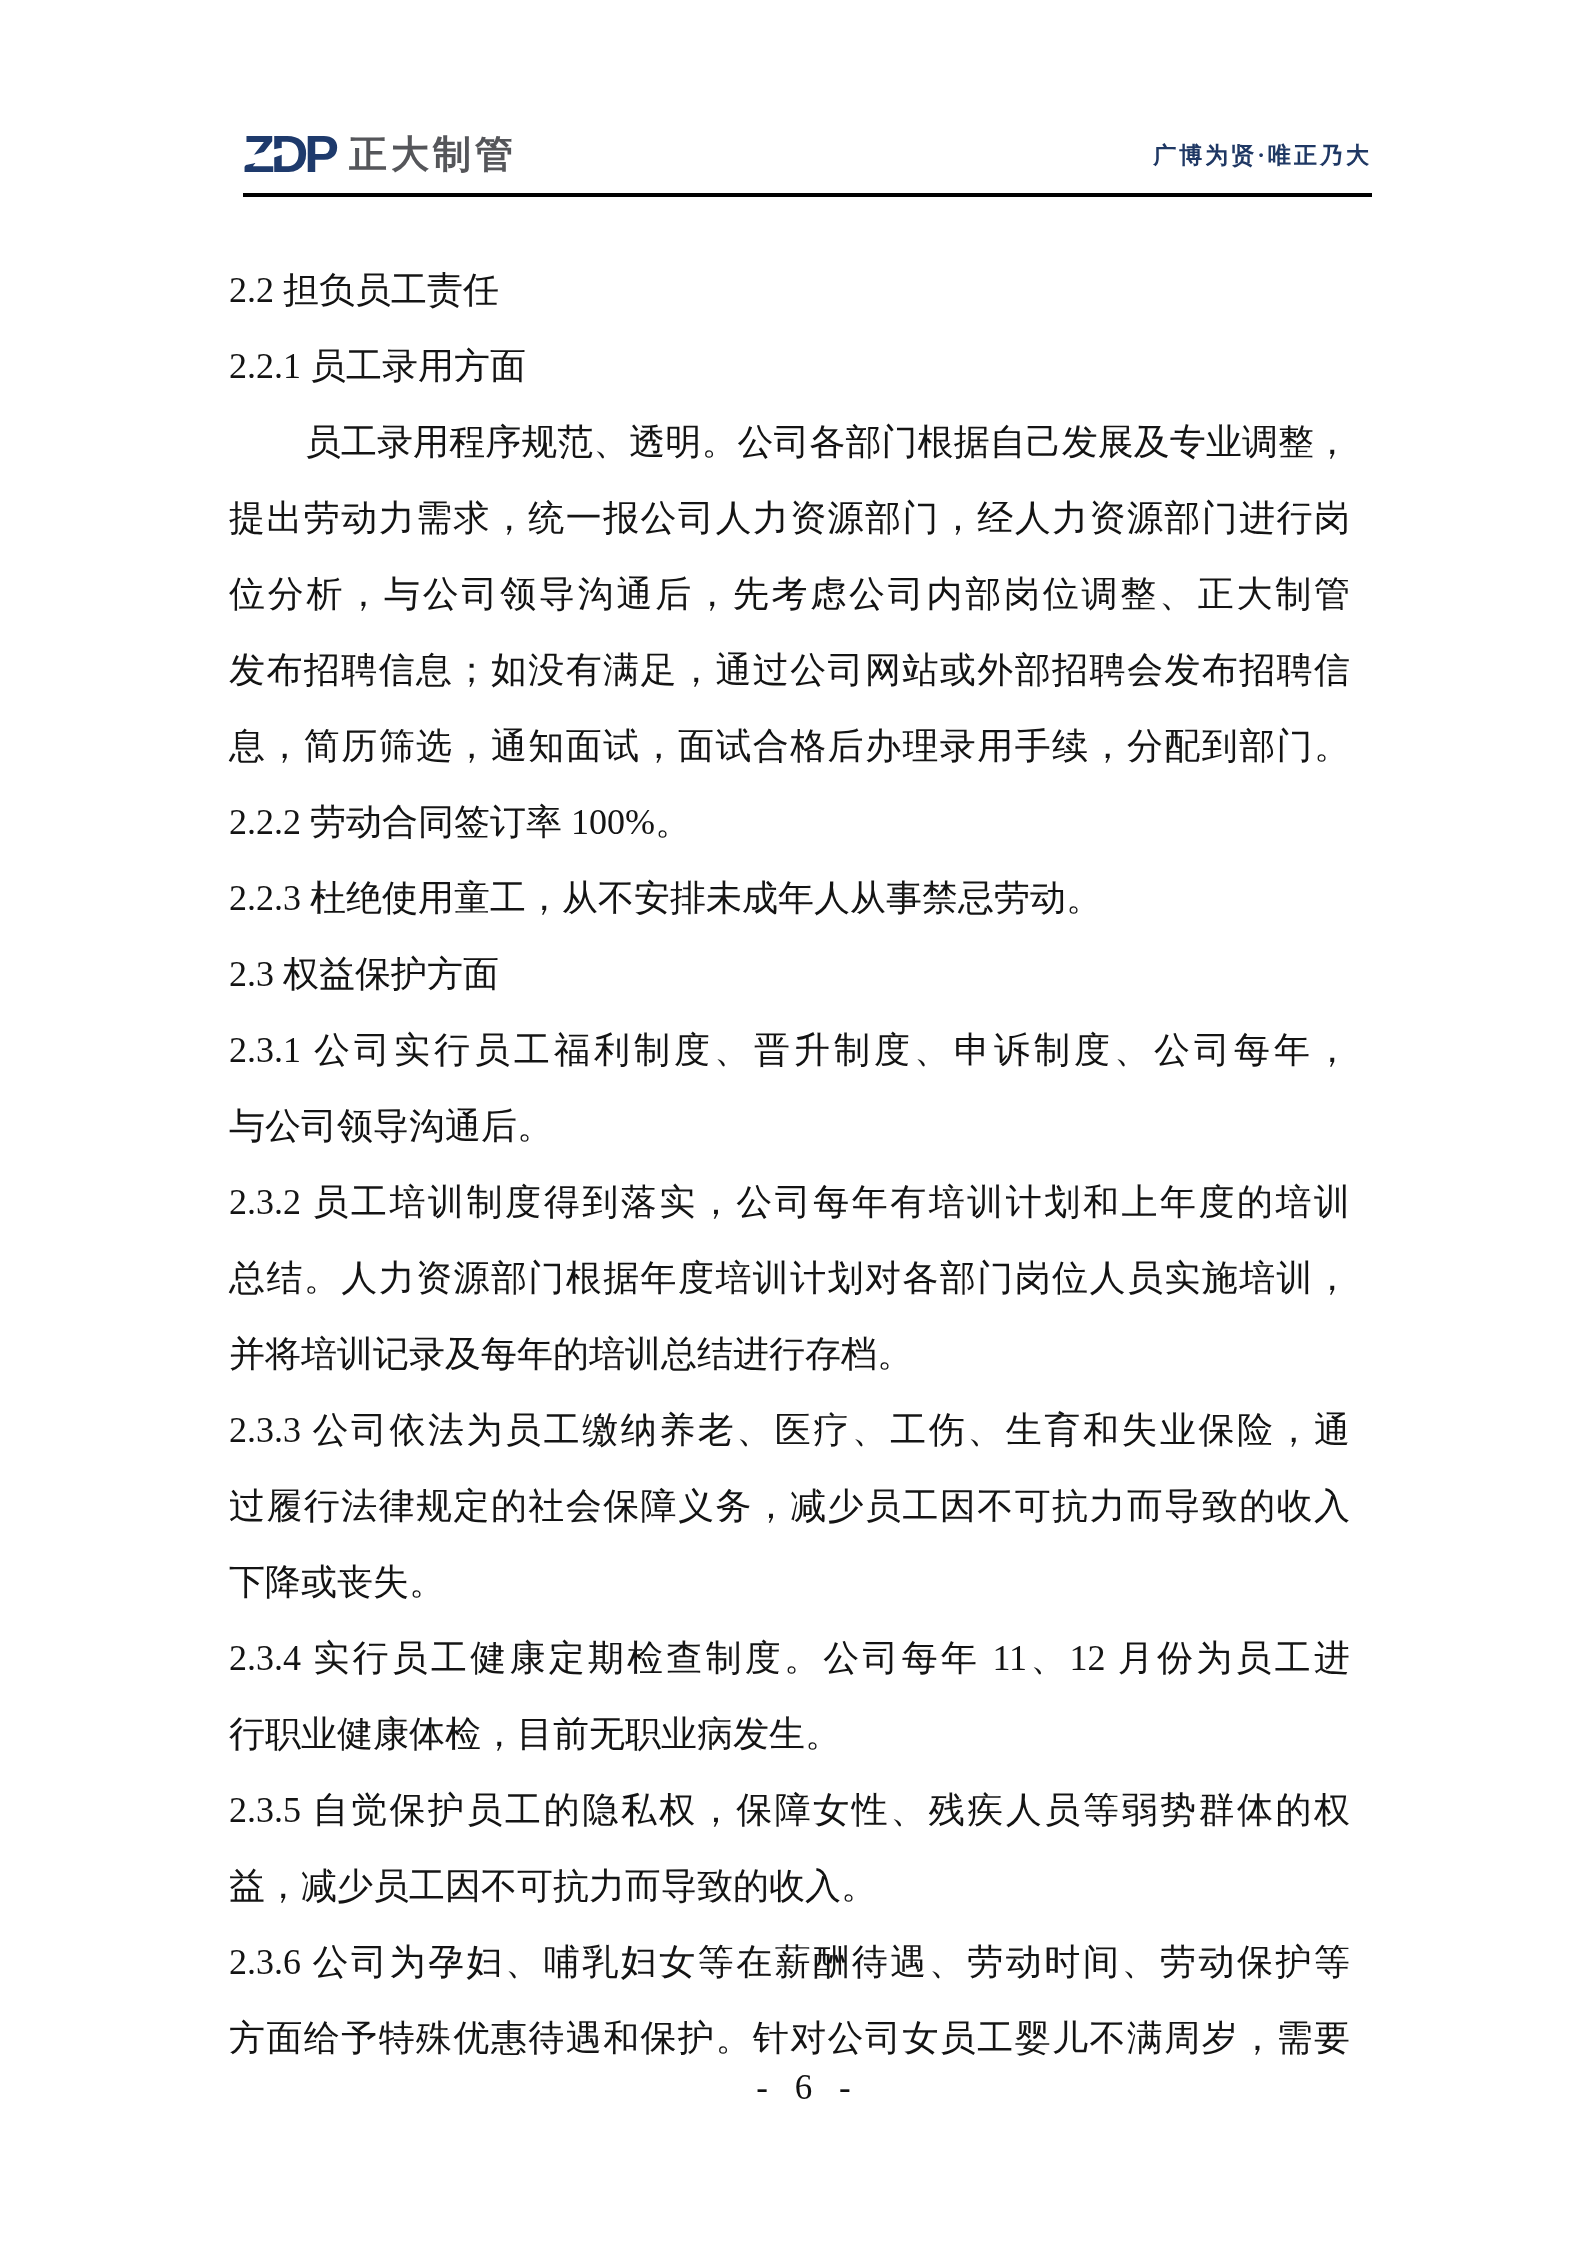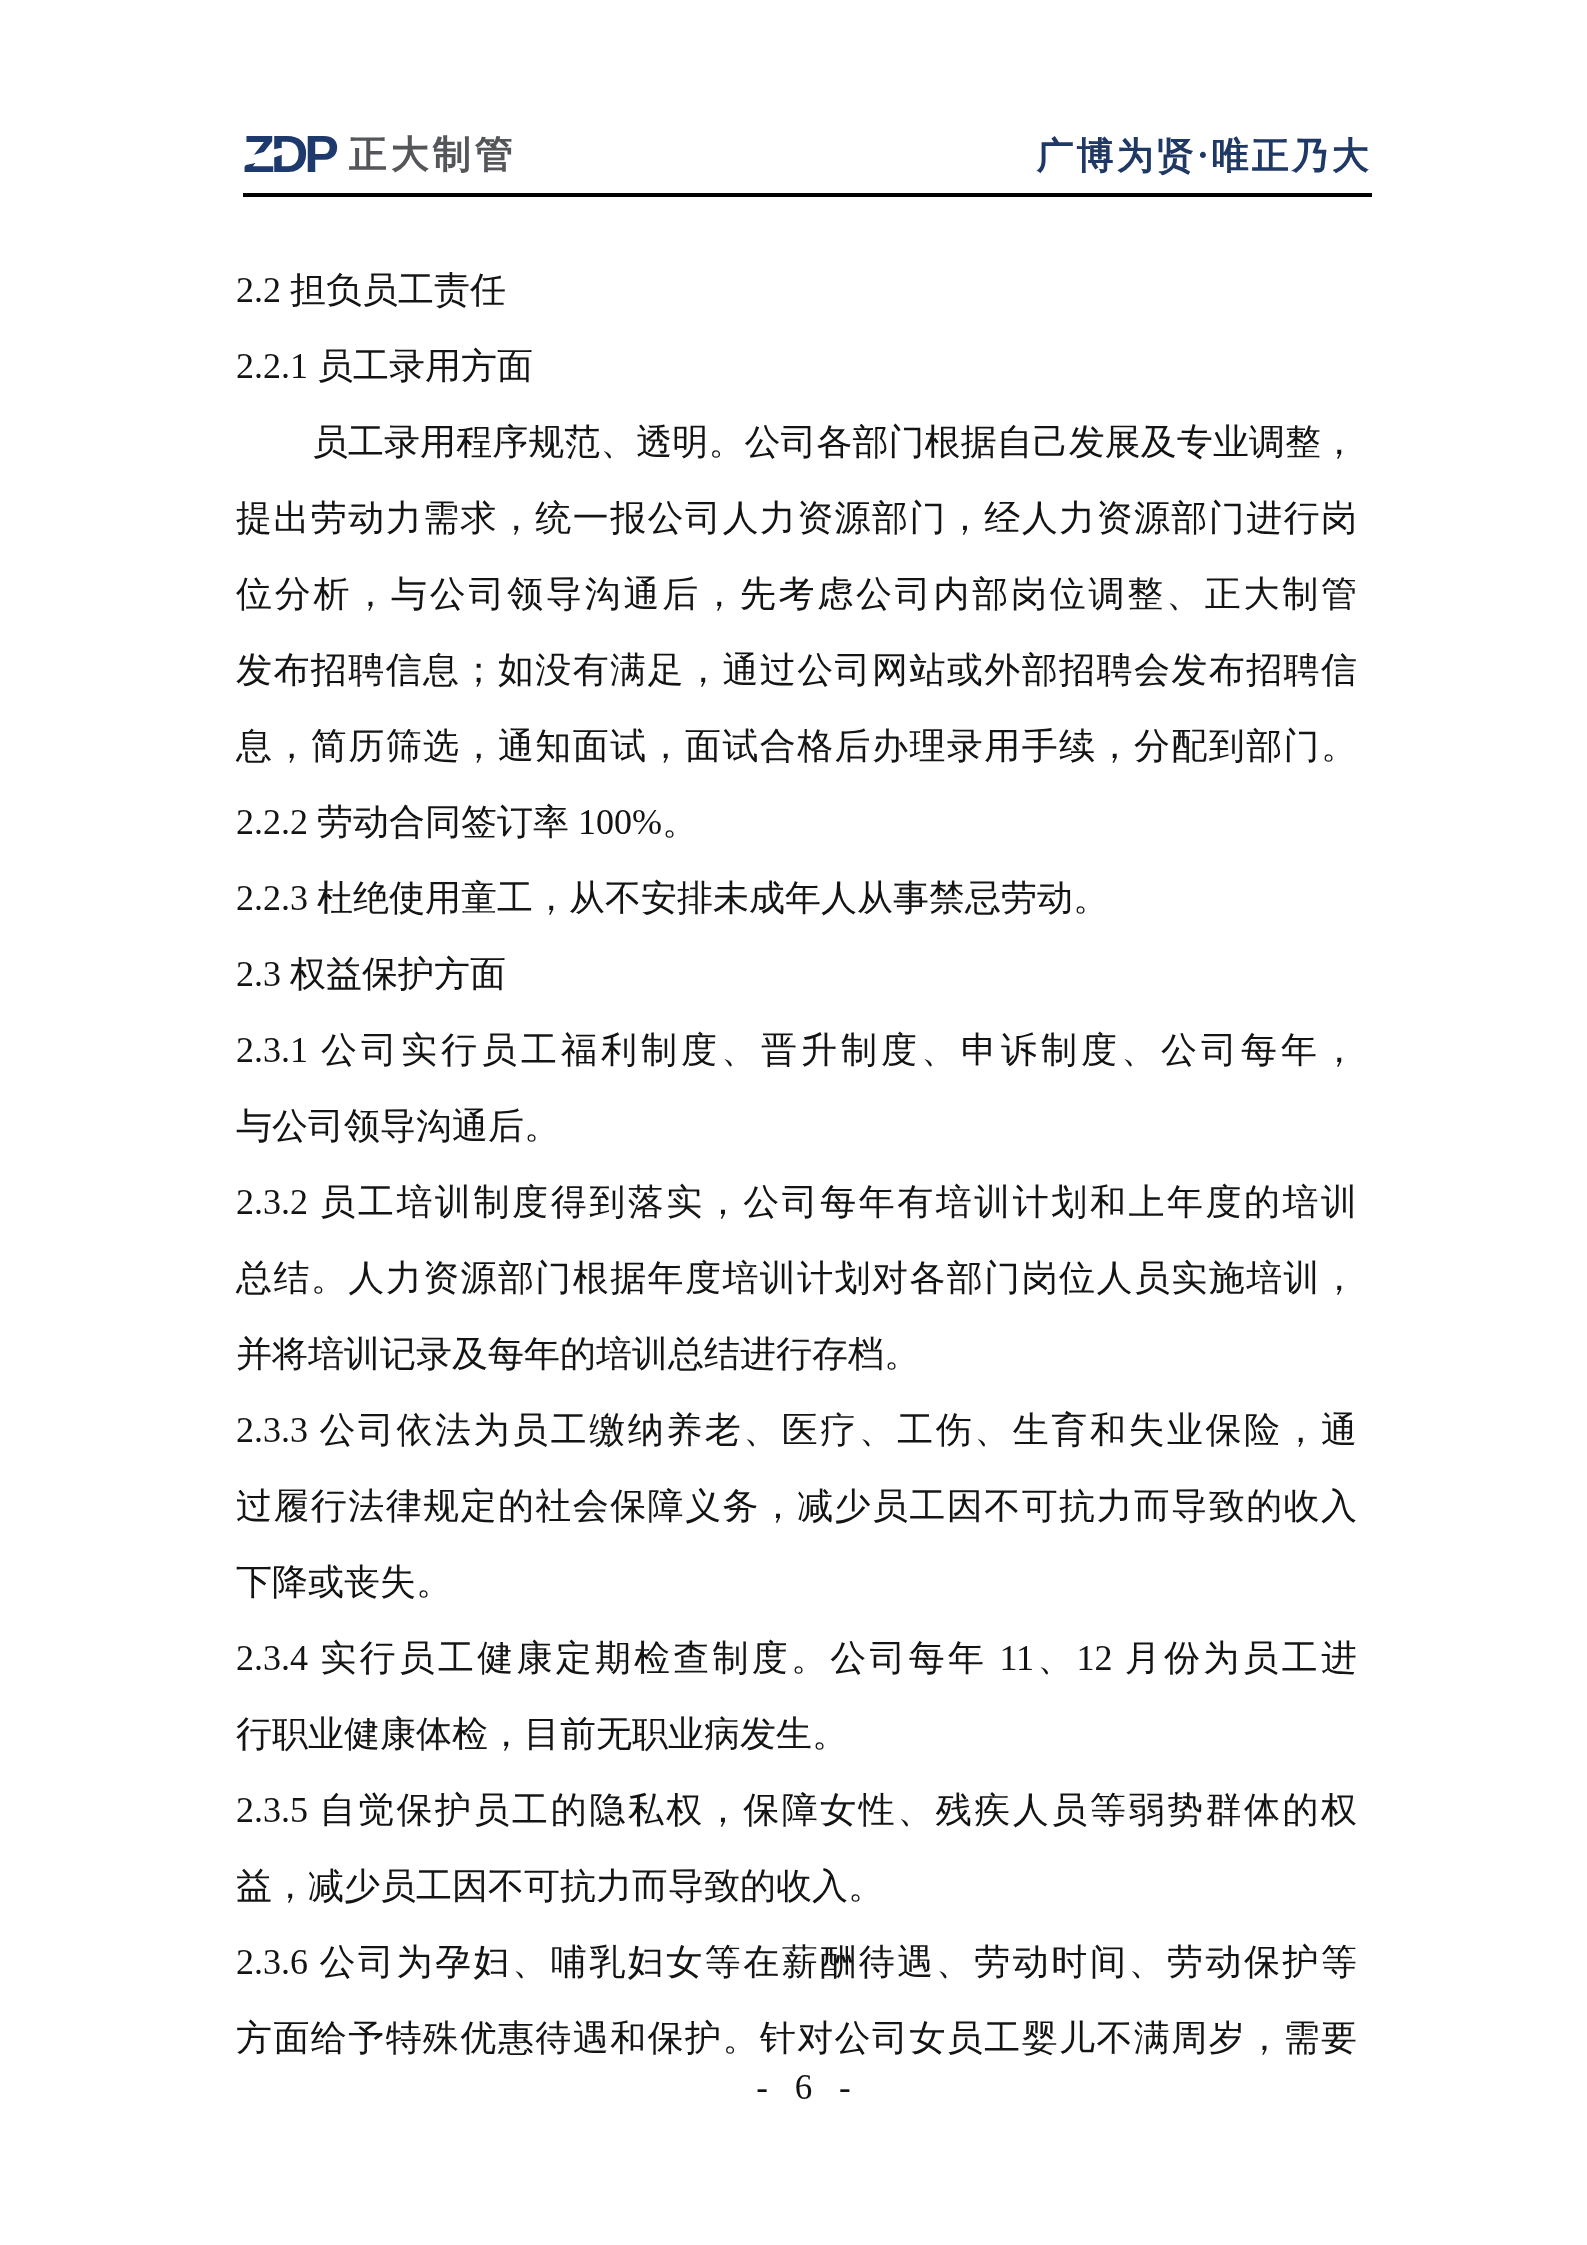--- a/index.html
+++ b/index.html
@@ -57,39 +57,39 @@
   }
   .logo-cn{
     font-family:"Liberation Sans","DejaVu Sans",sans-serif;
     font-weight:800;
     font-size:38px;
     line-height:44px;
     letter-spacing:4px;
     color:var(--logo-gray);
   }
   .slogan{
-    font-size:37px;
+    font-size:23px;
     line-height:40px;
     font-weight:600;
     letter-spacing:3px;
     color:var(--slogan-navy);
   }
   
   .rule{
     position:absolute;
     left:243px;
     top:193px;
     width:1129px;
     height:4px;
     background:var(--rule);
   }
   
   .body{
     position:absolute;
-    left:236px;
+    left:229px;
     top:252px;
     width:1121px;
     font-size:36px;
     color:var(--body-text);
   }
   .line{
     height:76px;
     line-height:76px;
     white-space:normal;
   }

